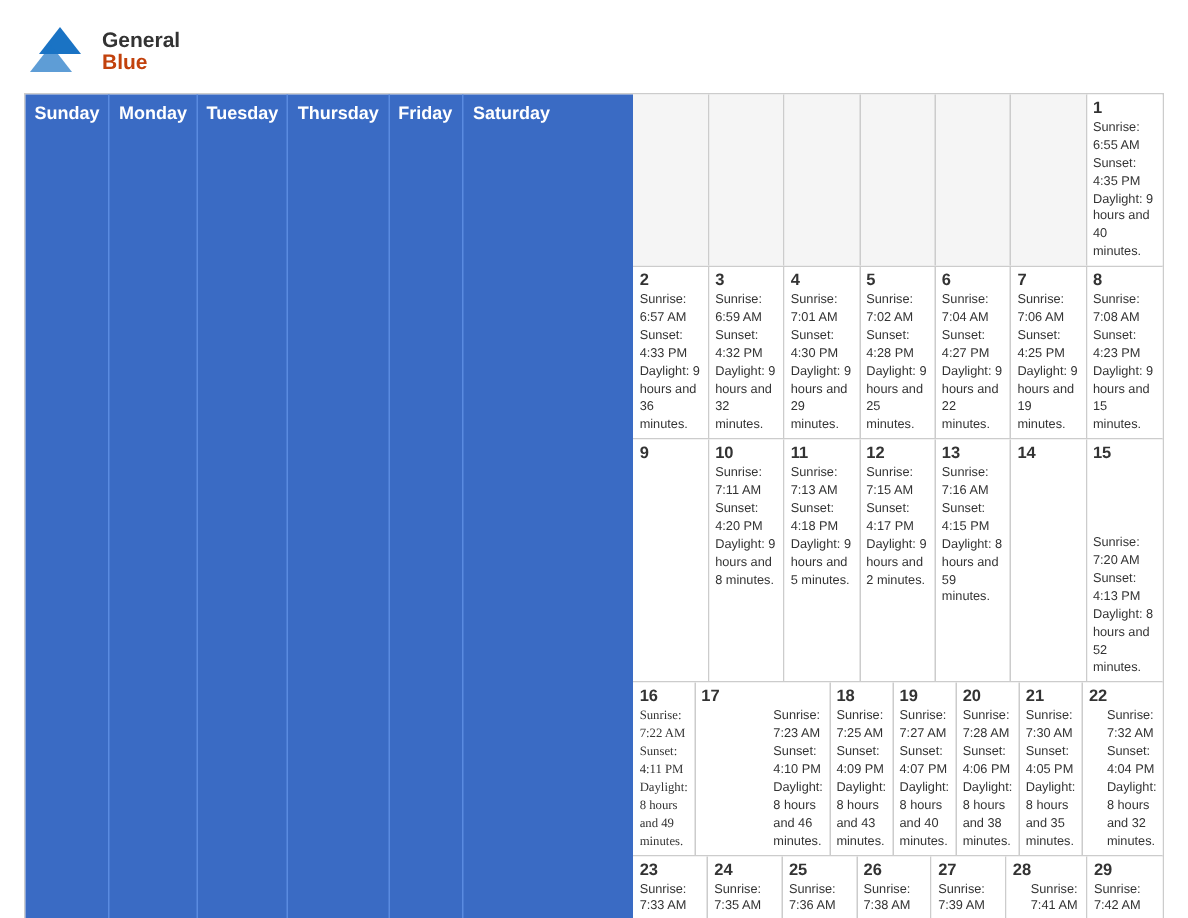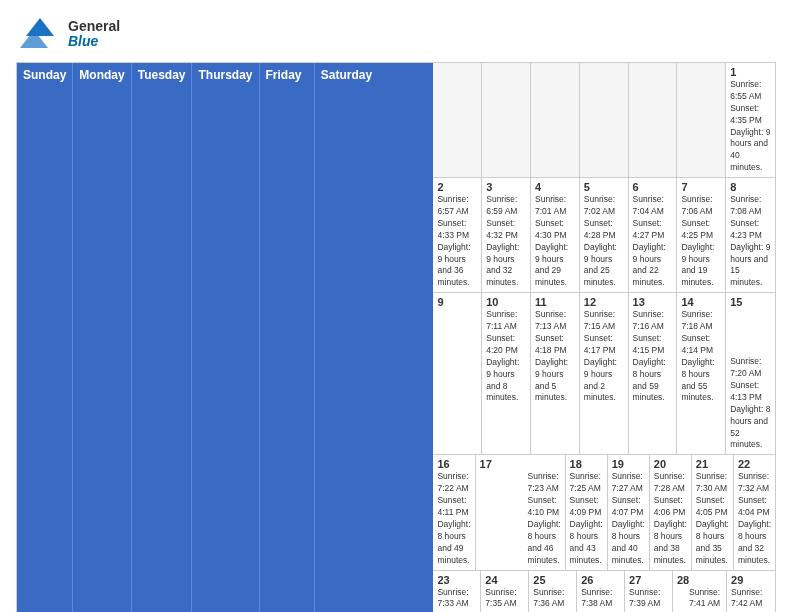--- a/index.html
+++ b/index.html
@@ -99,21 +99,21 @@
 
 <div class="page">
   <div class="header">
     <div class="logo">
   <svg width="48" height="36" viewBox="0 0 48 36">
     <polygon points="24,2 38,20 10,20" fill="#1a73c4"></polygon>
     <polygon points="18,14 32,32 4,32" fill="#1a73c4" opacity="0.7"></polygon>
   </svg>
   <div>
     <span style="font-size:14px;color:#333;font-weight:bold;display:block;line-height:1.1;">General</span>
-    <span style="font-size:14px;color:#0369a1;font-weight:bold;display:block;line-height:1.1;font-style:italic;">Blue</span>
+    <span style="font-size:14px;color:#c2410c;font-weight:bold;display:block;line-height:1.1;">Blue</span>
   </div>
 </div>
     <div class="title-block">
       <div class="month-title"></div>
       <div class="subtitle"></div>
     </div>
   </div>
 
   <div class="calendar">
     <div class="cal-header">
@@ -206,35 +206,32 @@
 Daylight: 9 hours and 2 minutes.</div>
           </div>
           <div class="cal-cell">
             <span class="day-num">13</span>
             <div class="day-info" style="white-space: pre-line;">Sunrise: 7:16 AM
 Sunset: 4:15 PM
 Daylight: 8 hours and 59 minutes.</div>
           </div>
           <div class="cal-cell">
             <span class="day-num">14</span>
-            <div class="day-info" style="white-space: pre-line;">Sunrise: 7:18 AM
-Sunset: 4:14 PM
-Daylight: 8 hours and 55 minutes.</div>
           </div>
           <div class="cal-cell">
             <span class="day-num">15</span>
             <div class="day-info" style="white-space: pre-line; margin-top: 48px;">Sunrise: 7:20 AM
 Sunset: 4:13 PM
 Daylight: 8 hours and 52 minutes.</div>
           </div>
         </div>
         <div class="cal-row">
           <div class="cal-cell">
             <span class="day-num">16</span>
-            <div class="day-info" style="white-space: pre-line;">Sunrise: 7:22 AM
+            <div class="day-info" style="white-space: pre-line; font-family: Liberation Serif, serif;">Sunrise: 7:22 AM
 Sunset: 4:11 PM
 Daylight: 8 hours and 49 minutes.</div>
           </div>
           <div class="cal-cell">
             <span class="day-num">17</span>
             <div class="day-info" style="white-space: pre-line; margin-left: 48px;">Sunrise: 7:23 AM
 Sunset: 4:10 PM
 Daylight: 8 hours and 46 minutes.</div>
           </div>
           <div class="cal-cell">
@@ -256,21 +253,21 @@
 Daylight: 8 hours and 38 minutes.</div>
           </div>
           <div class="cal-cell">
             <span class="day-num">21</span>
             <div class="day-info" style="white-space: pre-line;">Sunrise: 7:30 AM
 Sunset: 4:05 PM
 Daylight: 8 hours and 35 minutes.</div>
           </div>
           <div class="cal-cell">
             <span class="day-num">22</span>
-            <div class="day-info" style="white-space: pre-line;">Sunrise: 7:32 AM
+            <div class="day-info" style="white-space: pre-line; margin-left: 12px;">Sunrise: 7:32 AM
 Sunset: 4:04 PM
 Daylight: 8 hours and 32 minutes.</div>
           </div>
         </div>
         <div class="cal-row">
           <div class="cal-cell">
             <span class="day-num">23</span>
             <div class="day-info" style="white-space: pre-line;">Sunrise: 7:33 AM
 Sunset: 4:03 PM
 Daylight: 8 hours and 29 minutes.</div>

